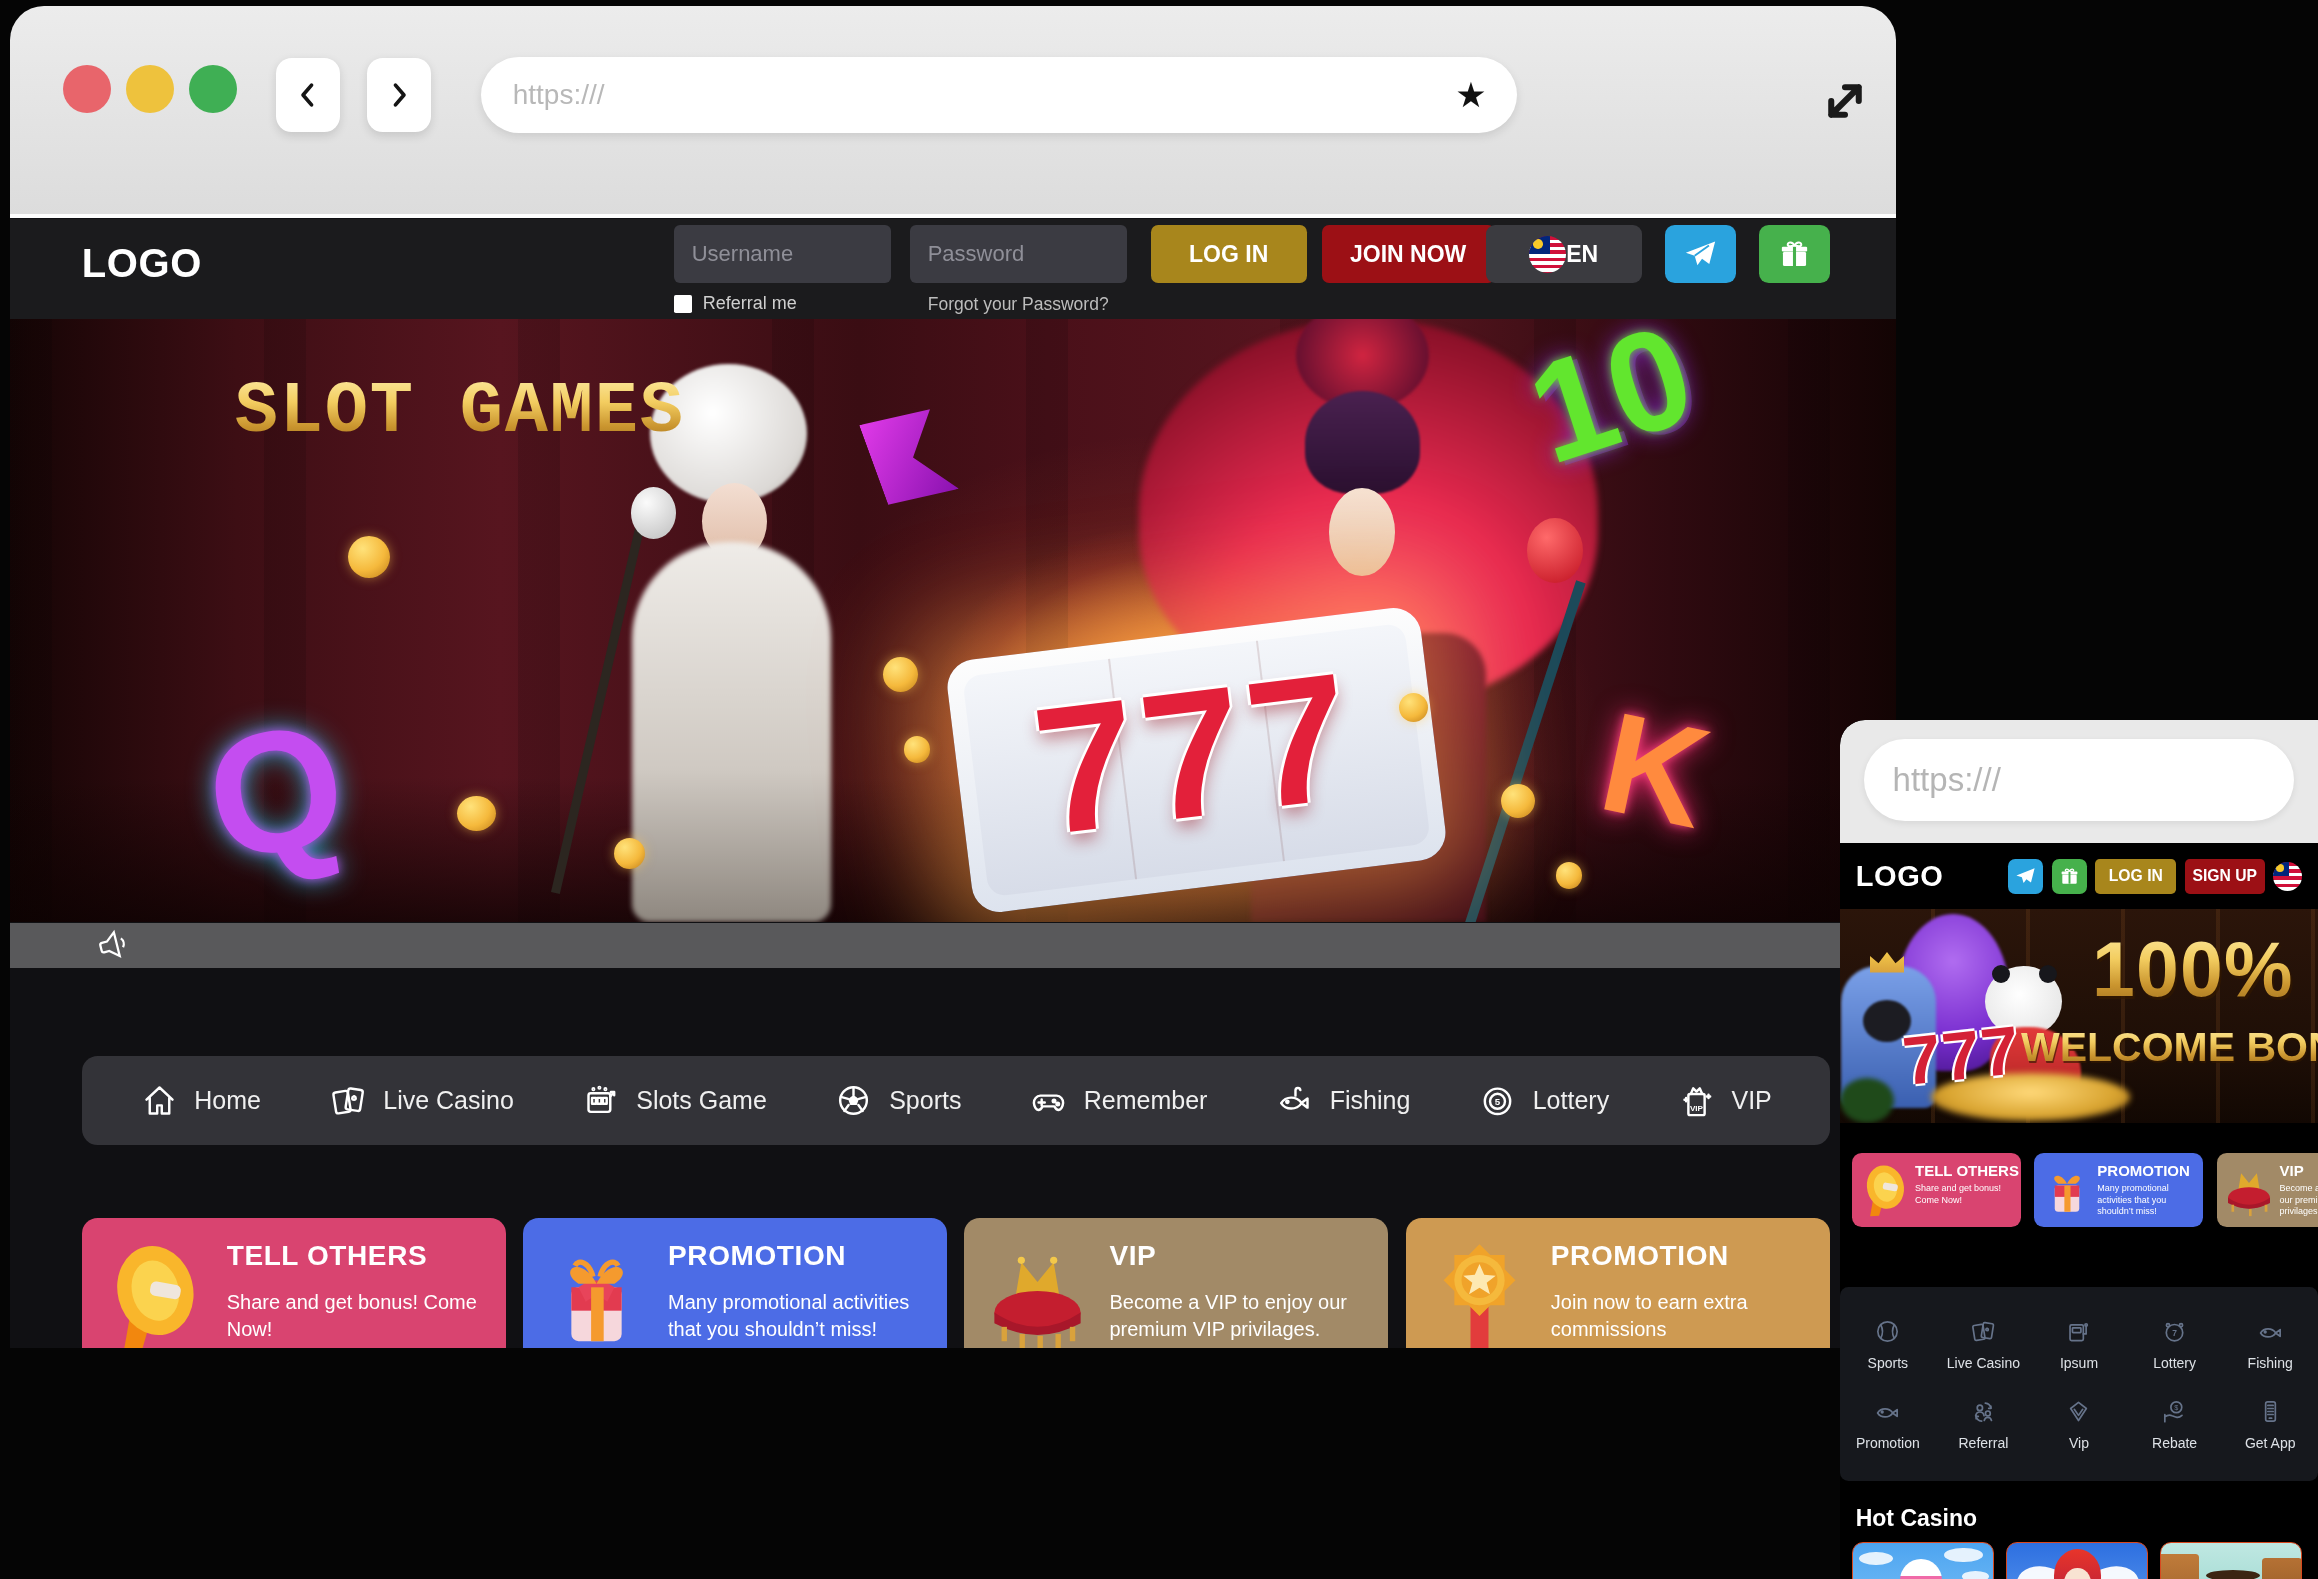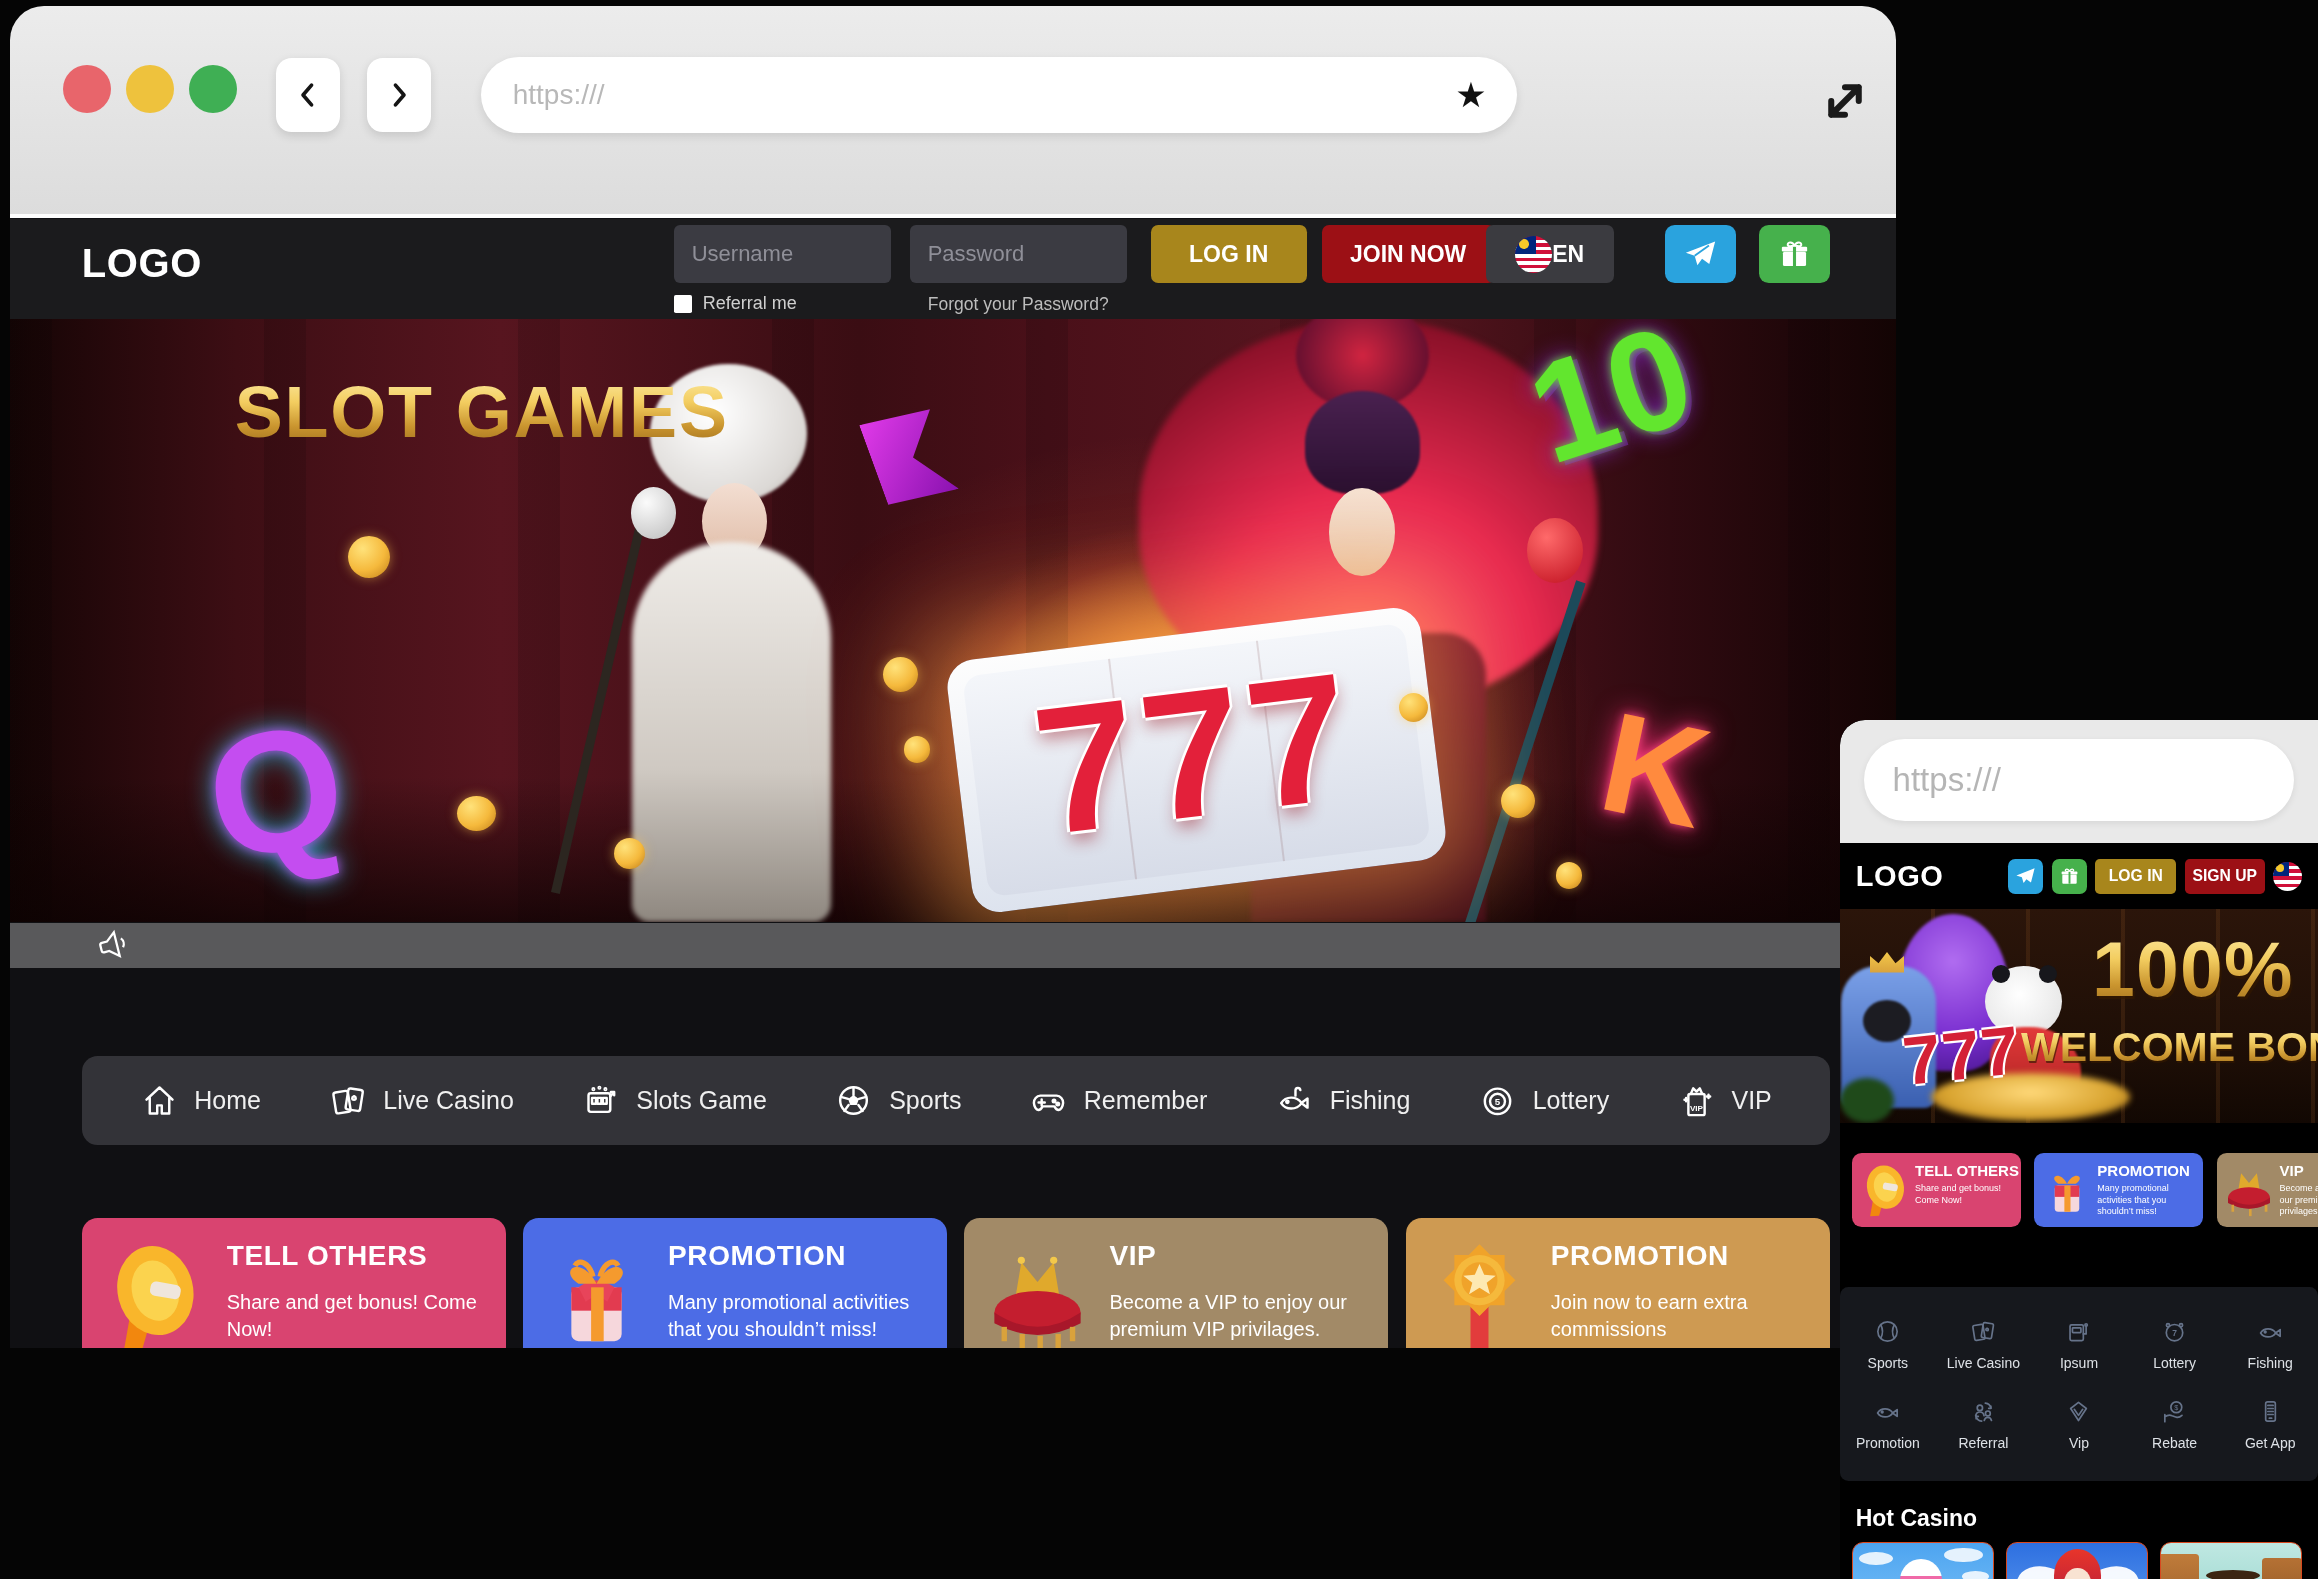--- a/index.html
+++ b/index.html
@@ -50,21 +50,21 @@
   
   .hero{position:absolute;left:0;top:313px;width:100%;height:603px;overflow:hidden;
     background:
       radial-gradient(ellipse 338px 254px at 1183px 399px, rgba(255,228,150,.95), rgba(255,150,60,.70) 35%, rgba(190,60,40,.22) 65%, rgba(0,0,0,0) 78%),
       radial-gradient(ellipse 604px 459px at 1171px 435px, rgba(255,110,50,.30), rgba(0,0,0,0) 70%),
       linear-gradient(90deg,#150505 0%,#3d0e14 12%,#57151f 26%,#3a0d13 45%,#4a1019 55%,#5a1620 72%,#2f0a10 88%,#130404 100%);}
   .hero::before{content:"";position:absolute;inset:0;
     background:repeating-linear-gradient(90deg,rgba(0,0,0,.30) 0 42px,rgba(0,0,0,0) 42px 254px);opacity:.45;}
   .hero::after{content:"";position:absolute;left:0;bottom:0;width:100%;height:145px;
     background:linear-gradient(rgba(0,0,0,0),rgba(12,2,2,.78));}
-  .hero-title{left:225px;top:52px;font-size:72px;font-weight:800;letter-spacing:1.8px;z-index:6;}
+  .hero-title{left:225px;top:52px;font-size:72px;font-weight:800;letter-spacing:1.8px;z-index:6;font-family:Liberation Mono, monospace;}
   .neon{position:absolute;font-weight:800;z-index:5;line-height:1;}
   .sym-ten{left:1522px;top:3.6px;font-size:142px;color:#62e62e;transform:rotate(-18deg);
     text-shadow:0 0 9.7px rgba(98,230,46,.9),0 0 24px #8a2bd8,4.8px 4.8px 0 rgba(138,43,216,.45);}
   .sym-q{left:199px;top:386px;font-size:172px;color:#c44df0;transform:rotate(-10deg);
     text-shadow:0 0 11px rgba(196,77,240,.9),0 0 28px #2bb8d8;}
   .sym-k{left:1594px;top:380px;font-size:142px;color:#ff8a3e;transform:rotate(12deg);
     text-shadow:0 0 9.7px rgba(255,70,130,.95),0 0 28px #ff2e7a;}
   .slotbox{position:absolute;left:948px;top:314px;width:477px;height:254px;transform:rotate(-7deg);
     background:linear-gradient(180deg,#fdfdfd,#dde3ee);border-radius:28px;z-index:4;
     box-shadow:0 0 91px 36px rgba(255,170,70,.5);}
@@ -195,21 +195,21 @@
 
     <div class="shead">
       <div class="logo">LOGO</div>
 
       <input class="field" style="left: 664px;" placeholder="Username">
       <input class="field" type="password" style="left: 900px;" placeholder="Password">
 
       <button class="hbtn" style="left:1141px;width:156px;background:#a8861c;">LOG IN</button>
       <button class="hbtn" style="left:1312px;width:173px;background:#9c1015;">JOIN NOW</button>
 
-      <div class="hbtn" style="left:1476px;width:128px;background:#3b3b40;gap:0;">
+      <div class="hbtn" style="left:1476px;width:156px;background:#3b3b40;gap:0;border-radius:9px;">
         <span class="flag-my" style="width:37px;height:37px;display:inline-block;"></span>
         <span>EN</span>
       </div>
 
       <div class="sq" style="left:1655px;background:#2aa3de;">
         <svg viewBox="0 0 24 24">
           <path d="M21.5 3.5L2.5 10.9l5.7 1.9 1.8 6.1 3-4.1 4.7 3.4Z" fill="#fff"></path>
           <path d="M8.2 12.8l9.3-6.6" stroke="#2aa3de" stroke-width="1.2" fill="none"></path>
           </svg>
       </div>

